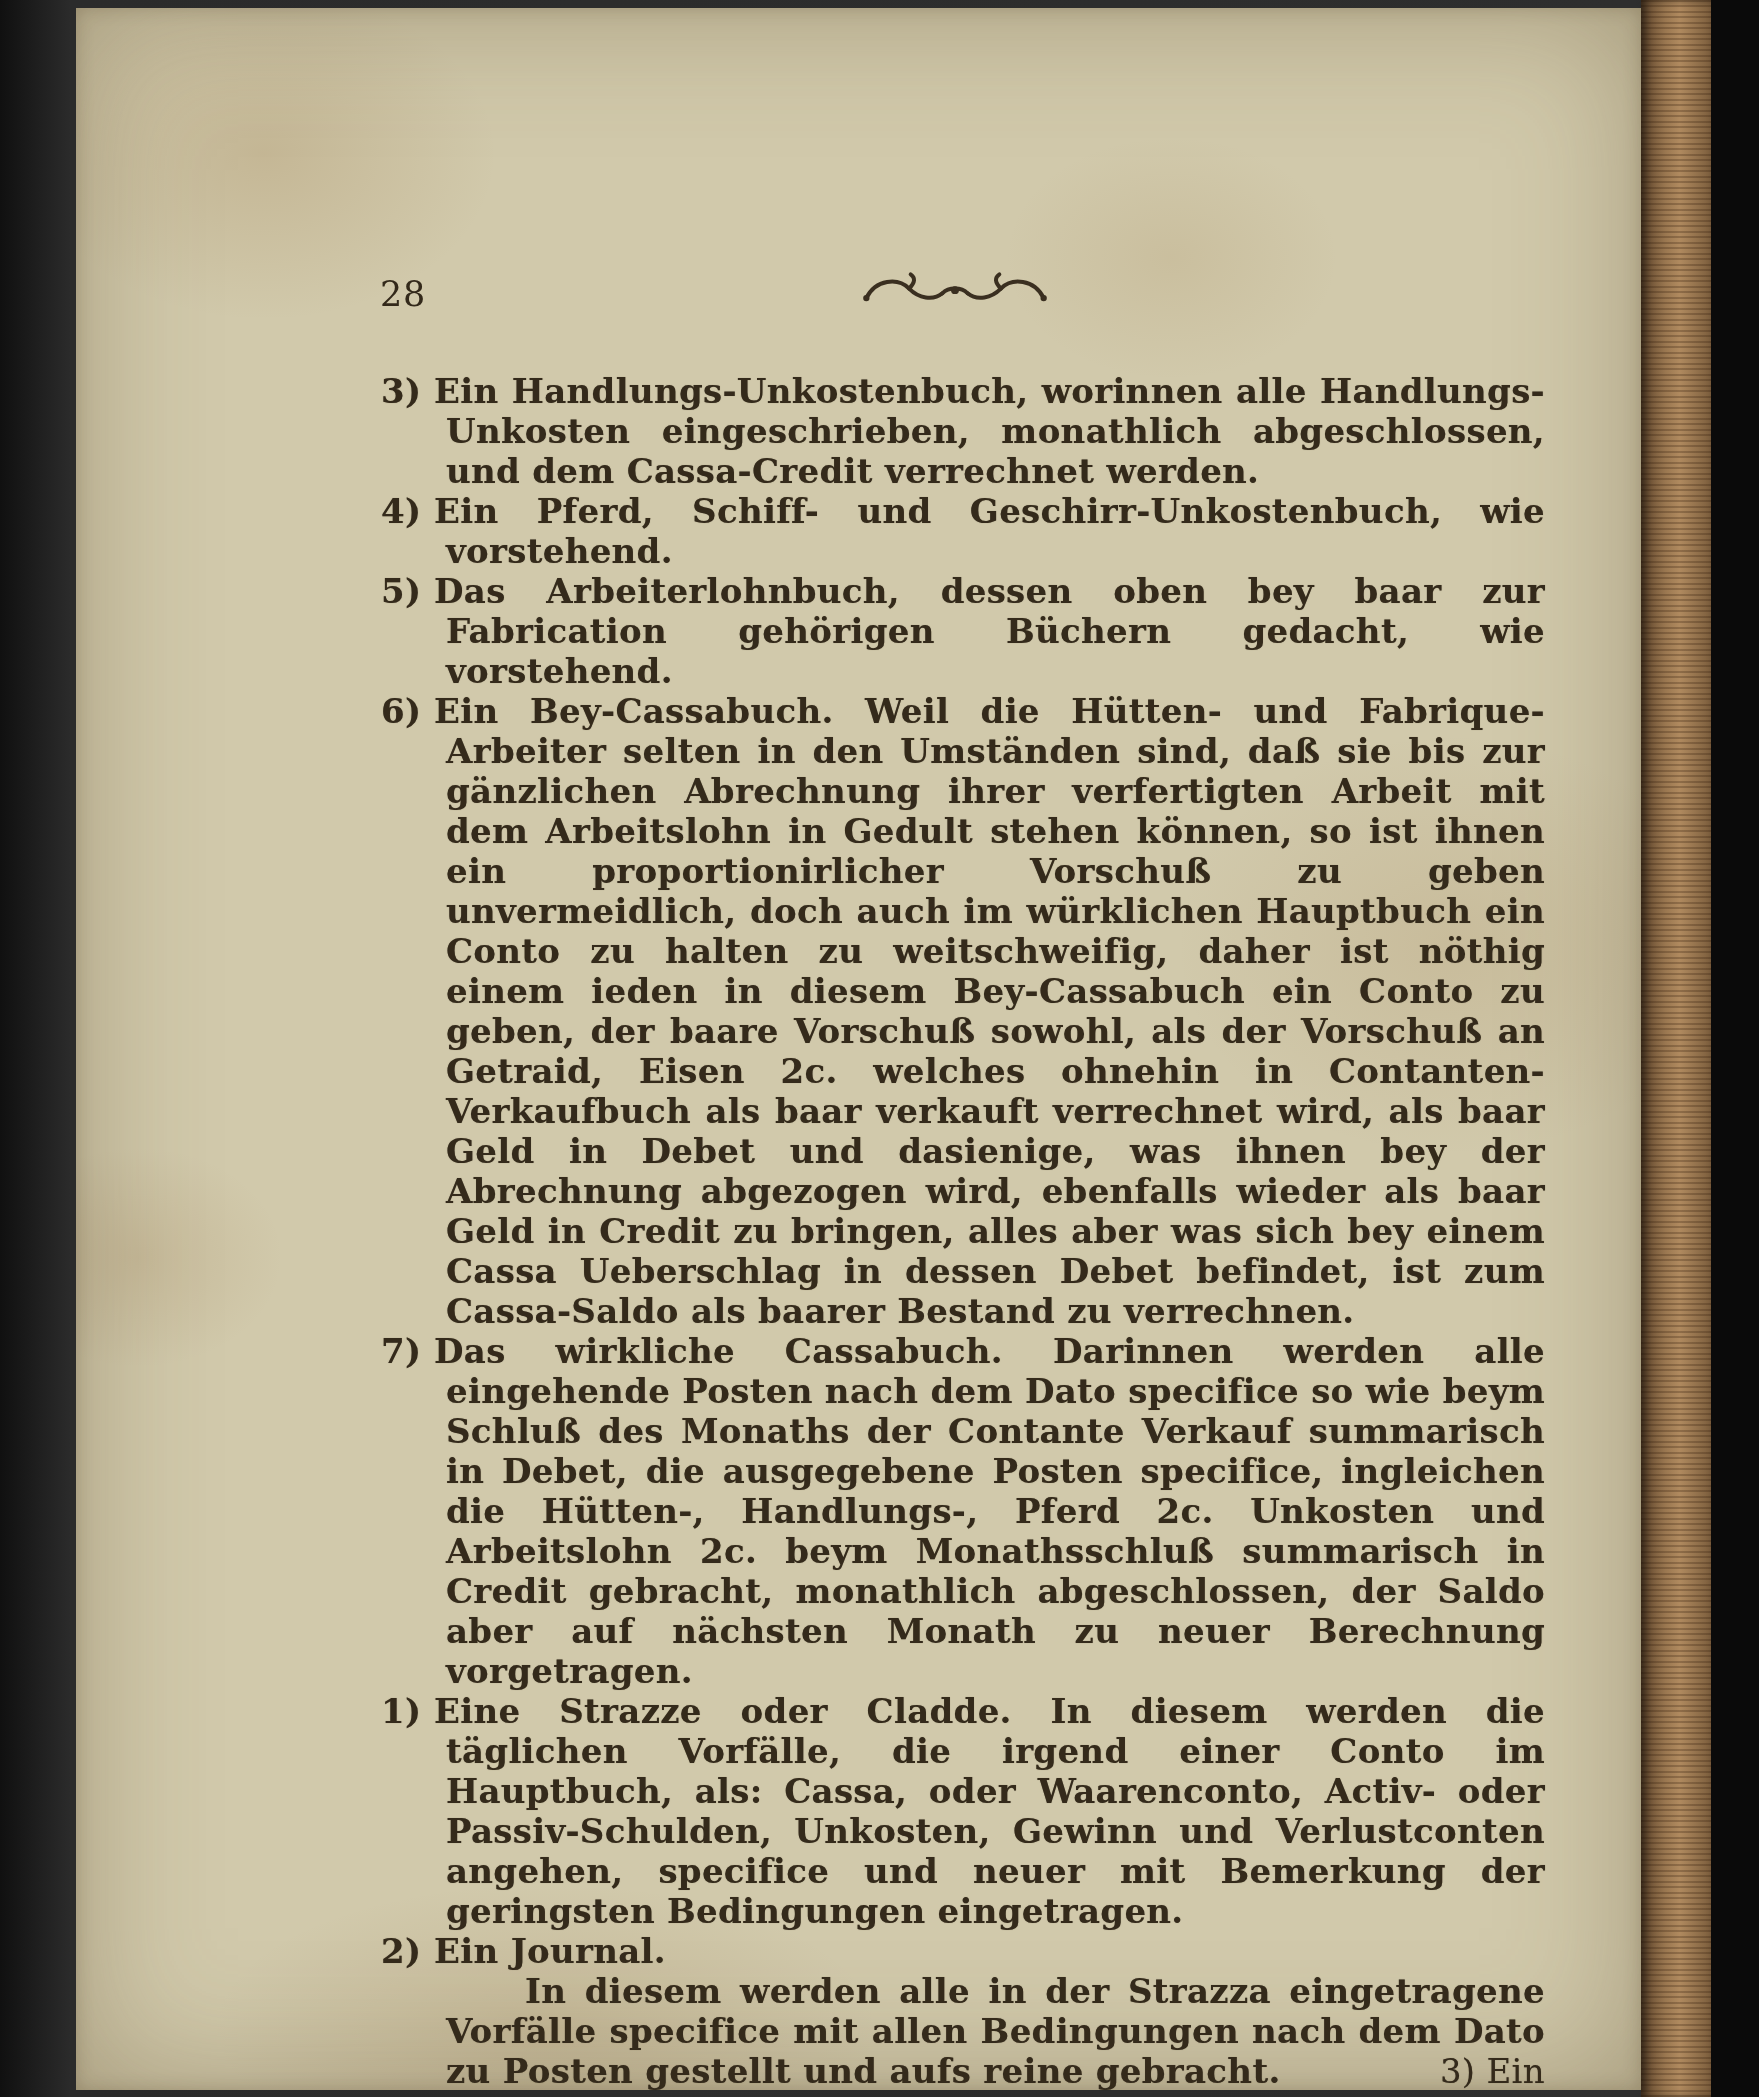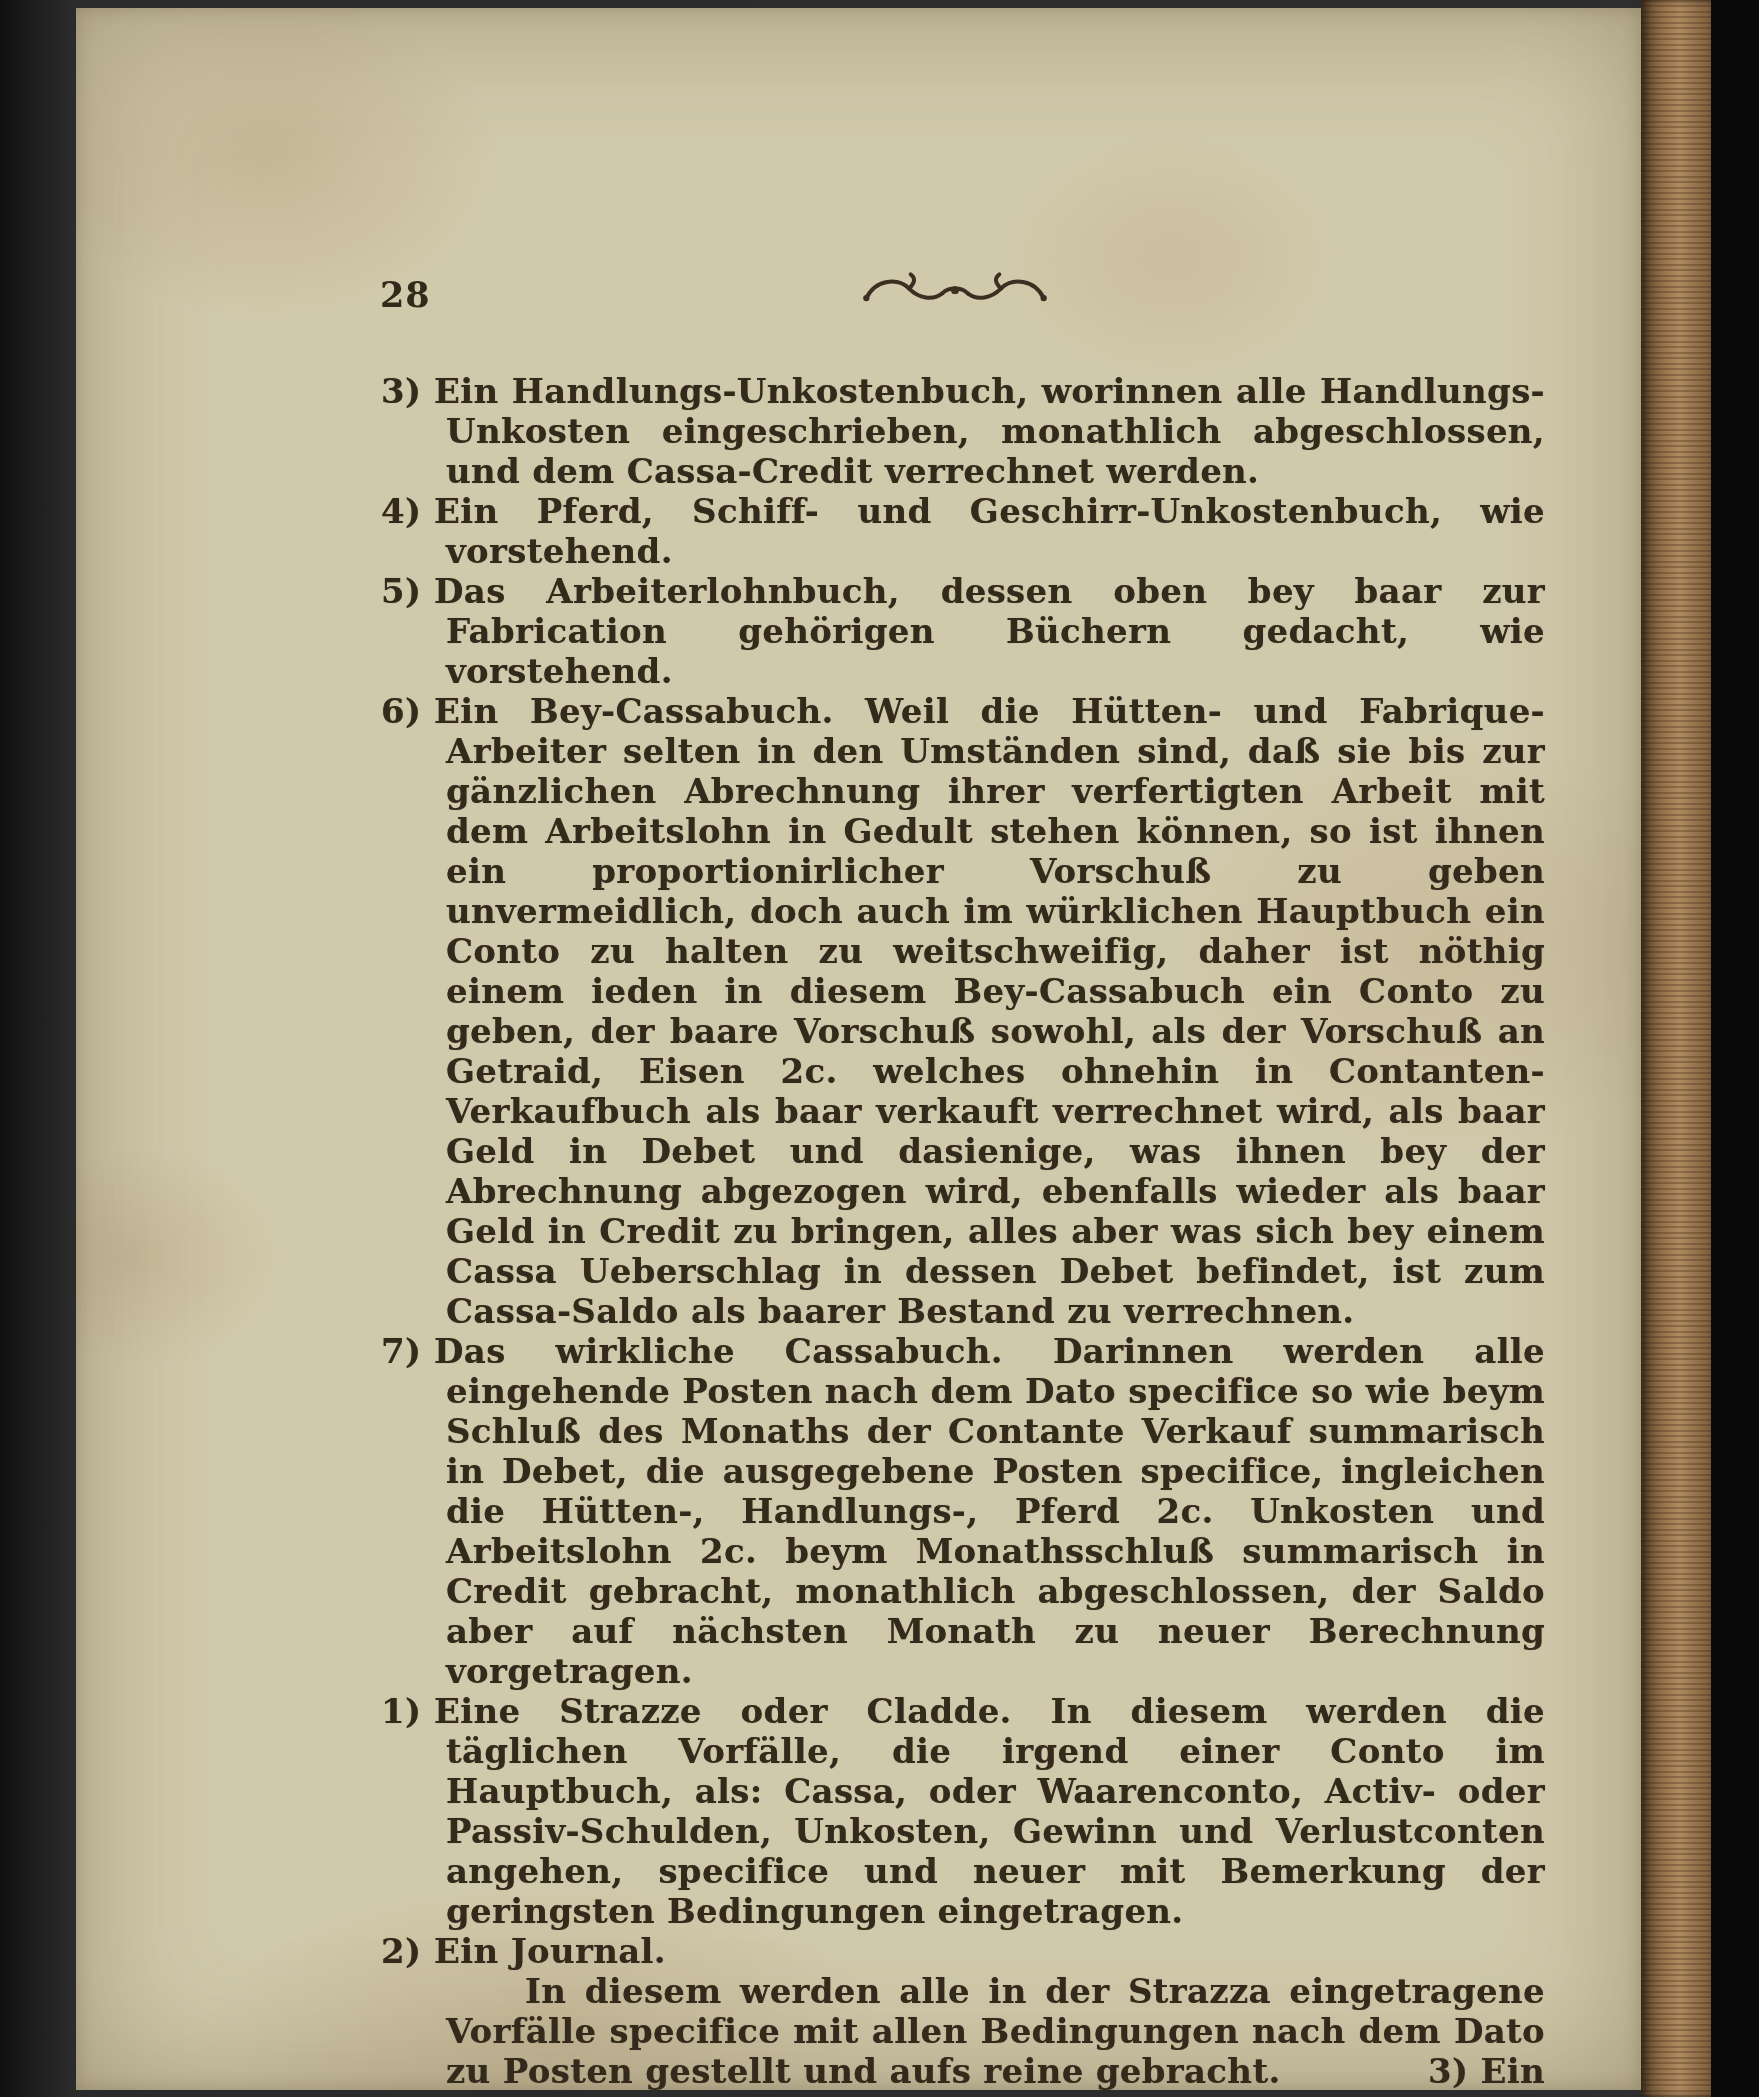--- a/index.html
+++ b/index.html
@@ -61,21 +61,21 @@
   .page-header {
     position: relative;
     height: 51px;
     margin-top: 263px;
   }
   .page-number {
     position: absolute;
     left: 304px;
     top: 3.2px;
     font-size: 35px;
-    font-weight: bold;
+    font-weight: normal;
     letter-spacing: 0.8px;
     text-align: right;
   }
   .ornament-wrap {
     position: absolute;
     left: 784px;
     top: 0;
   }
 
   
@@ -93,21 +93,21 @@
   .para { margin: 0; }
   .para.num { padding-left: 89px; text-indent: -65px; }
   .para.num .num-label { margin-right: 12.7px; }
   .para.full { text-indent: 89px; }
   .para.ind  { padding-left: 89px; text-indent: 79px; }
   .last-row { position: relative; }
   .catchword {
     position: absolute;
     right: 0;
     bottom: 0;
-    font-weight: bold;
+    font-weight: normal;
   }
 </style>
 </head>
 <body>
 
 <div class="scene">
 
   <div class="book-edge"></div>
   <div class="right-black"></div>
 

